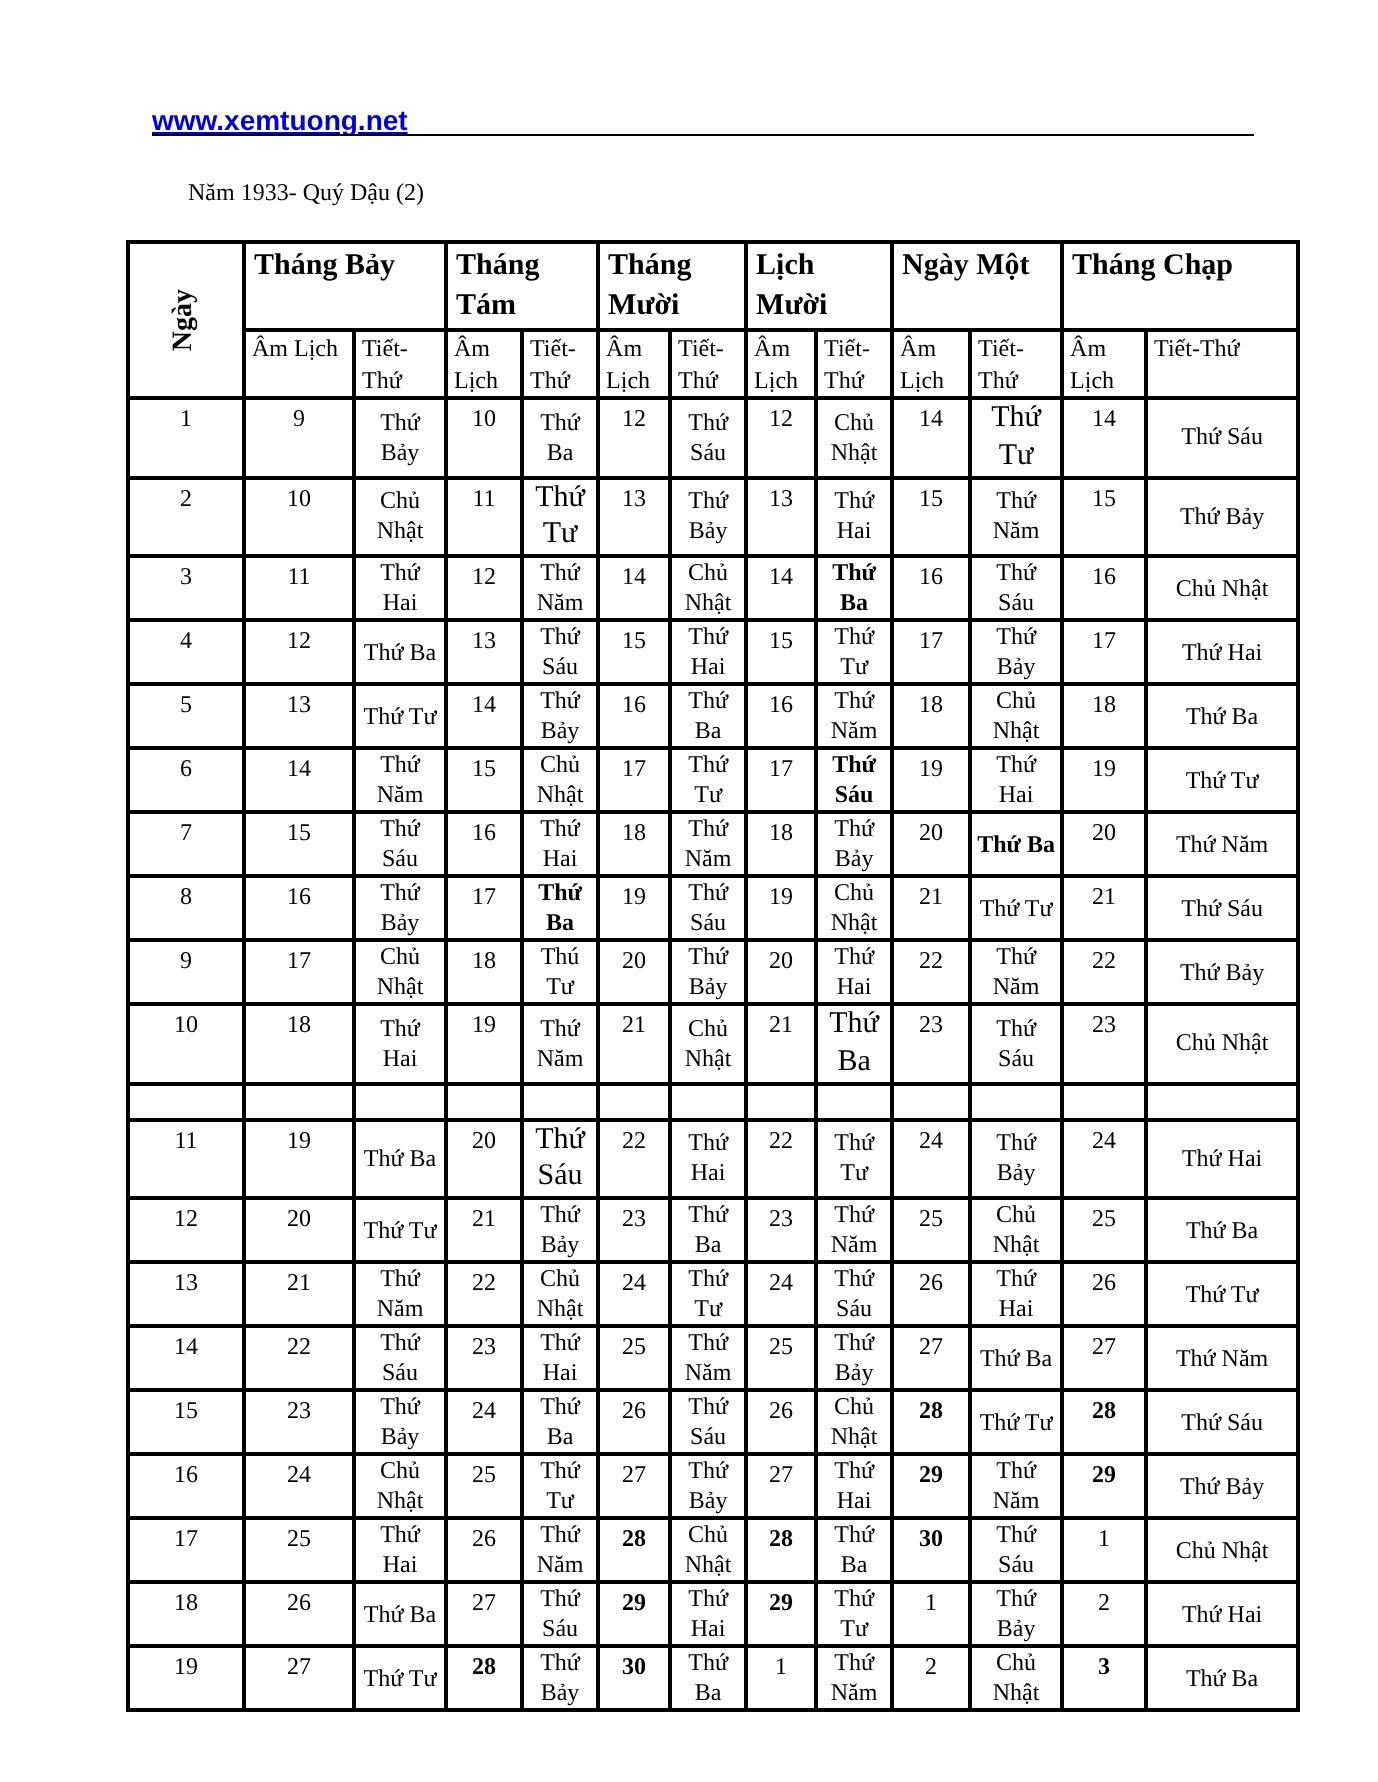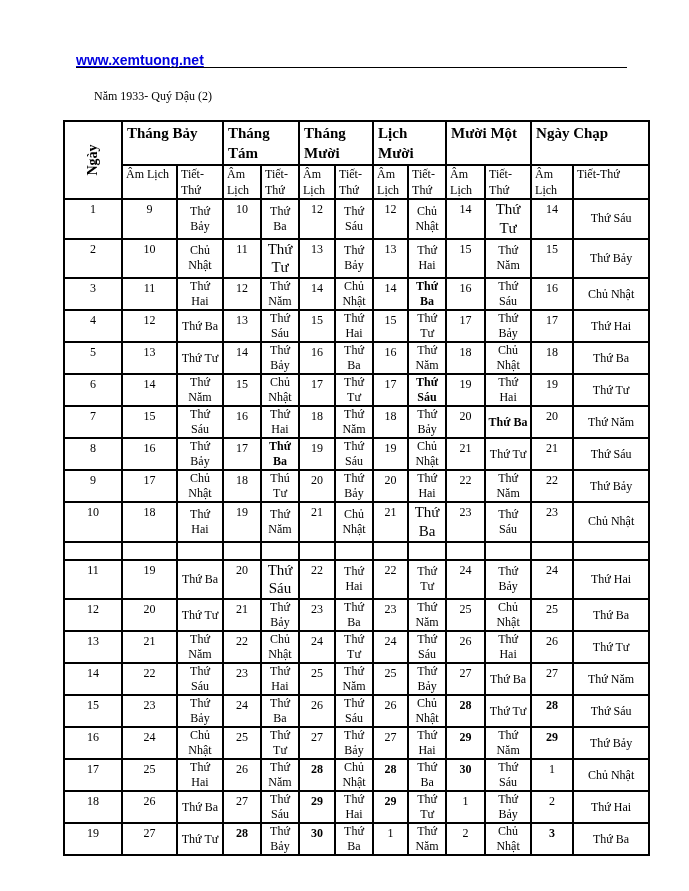--- a/index.html
+++ b/index.html
@@ -81,22 +81,22 @@
       <col style="width:42px">
     <col style="width:76px">
   </colgroup>
   <thead>
       <tr class="months">
         <th class="day-h" rowspan="2"><span class="vert">Ngày</span></th>
         <th class="month-h" colspan="2">Tháng Bảy</th>
         <th class="month-h" colspan="2">Tháng Tám</th>
         <th class="month-h" colspan="2">Tháng Mười</th>
         <th class="month-h" colspan="2">Lịch Mười</th>
-        <th class="month-h" colspan="2">Mười Một</th>
-        <th class="month-h" colspan="2">Ngày Chạp</th>
+        <th class="month-h" colspan="2">Ngày Một</th>
+        <th class="month-h" colspan="2">Tháng Chạp</th>
       </tr>
       <tr class="subs">
         <th class="sub-h">Âm Lịch</th>
         <th class="sub-h">Tiết-Thứ</th>
         <th class="sub-h">Âm Lịch</th>
         <th class="sub-h">Tiết-Thứ</th>
         <th class="sub-h">Âm Lịch</th>
         <th class="sub-h">Tiết-Thứ</th>
         <th class="sub-h">Âm Lịch</th>
         <th class="sub-h">Tiết-Thứ</th>

